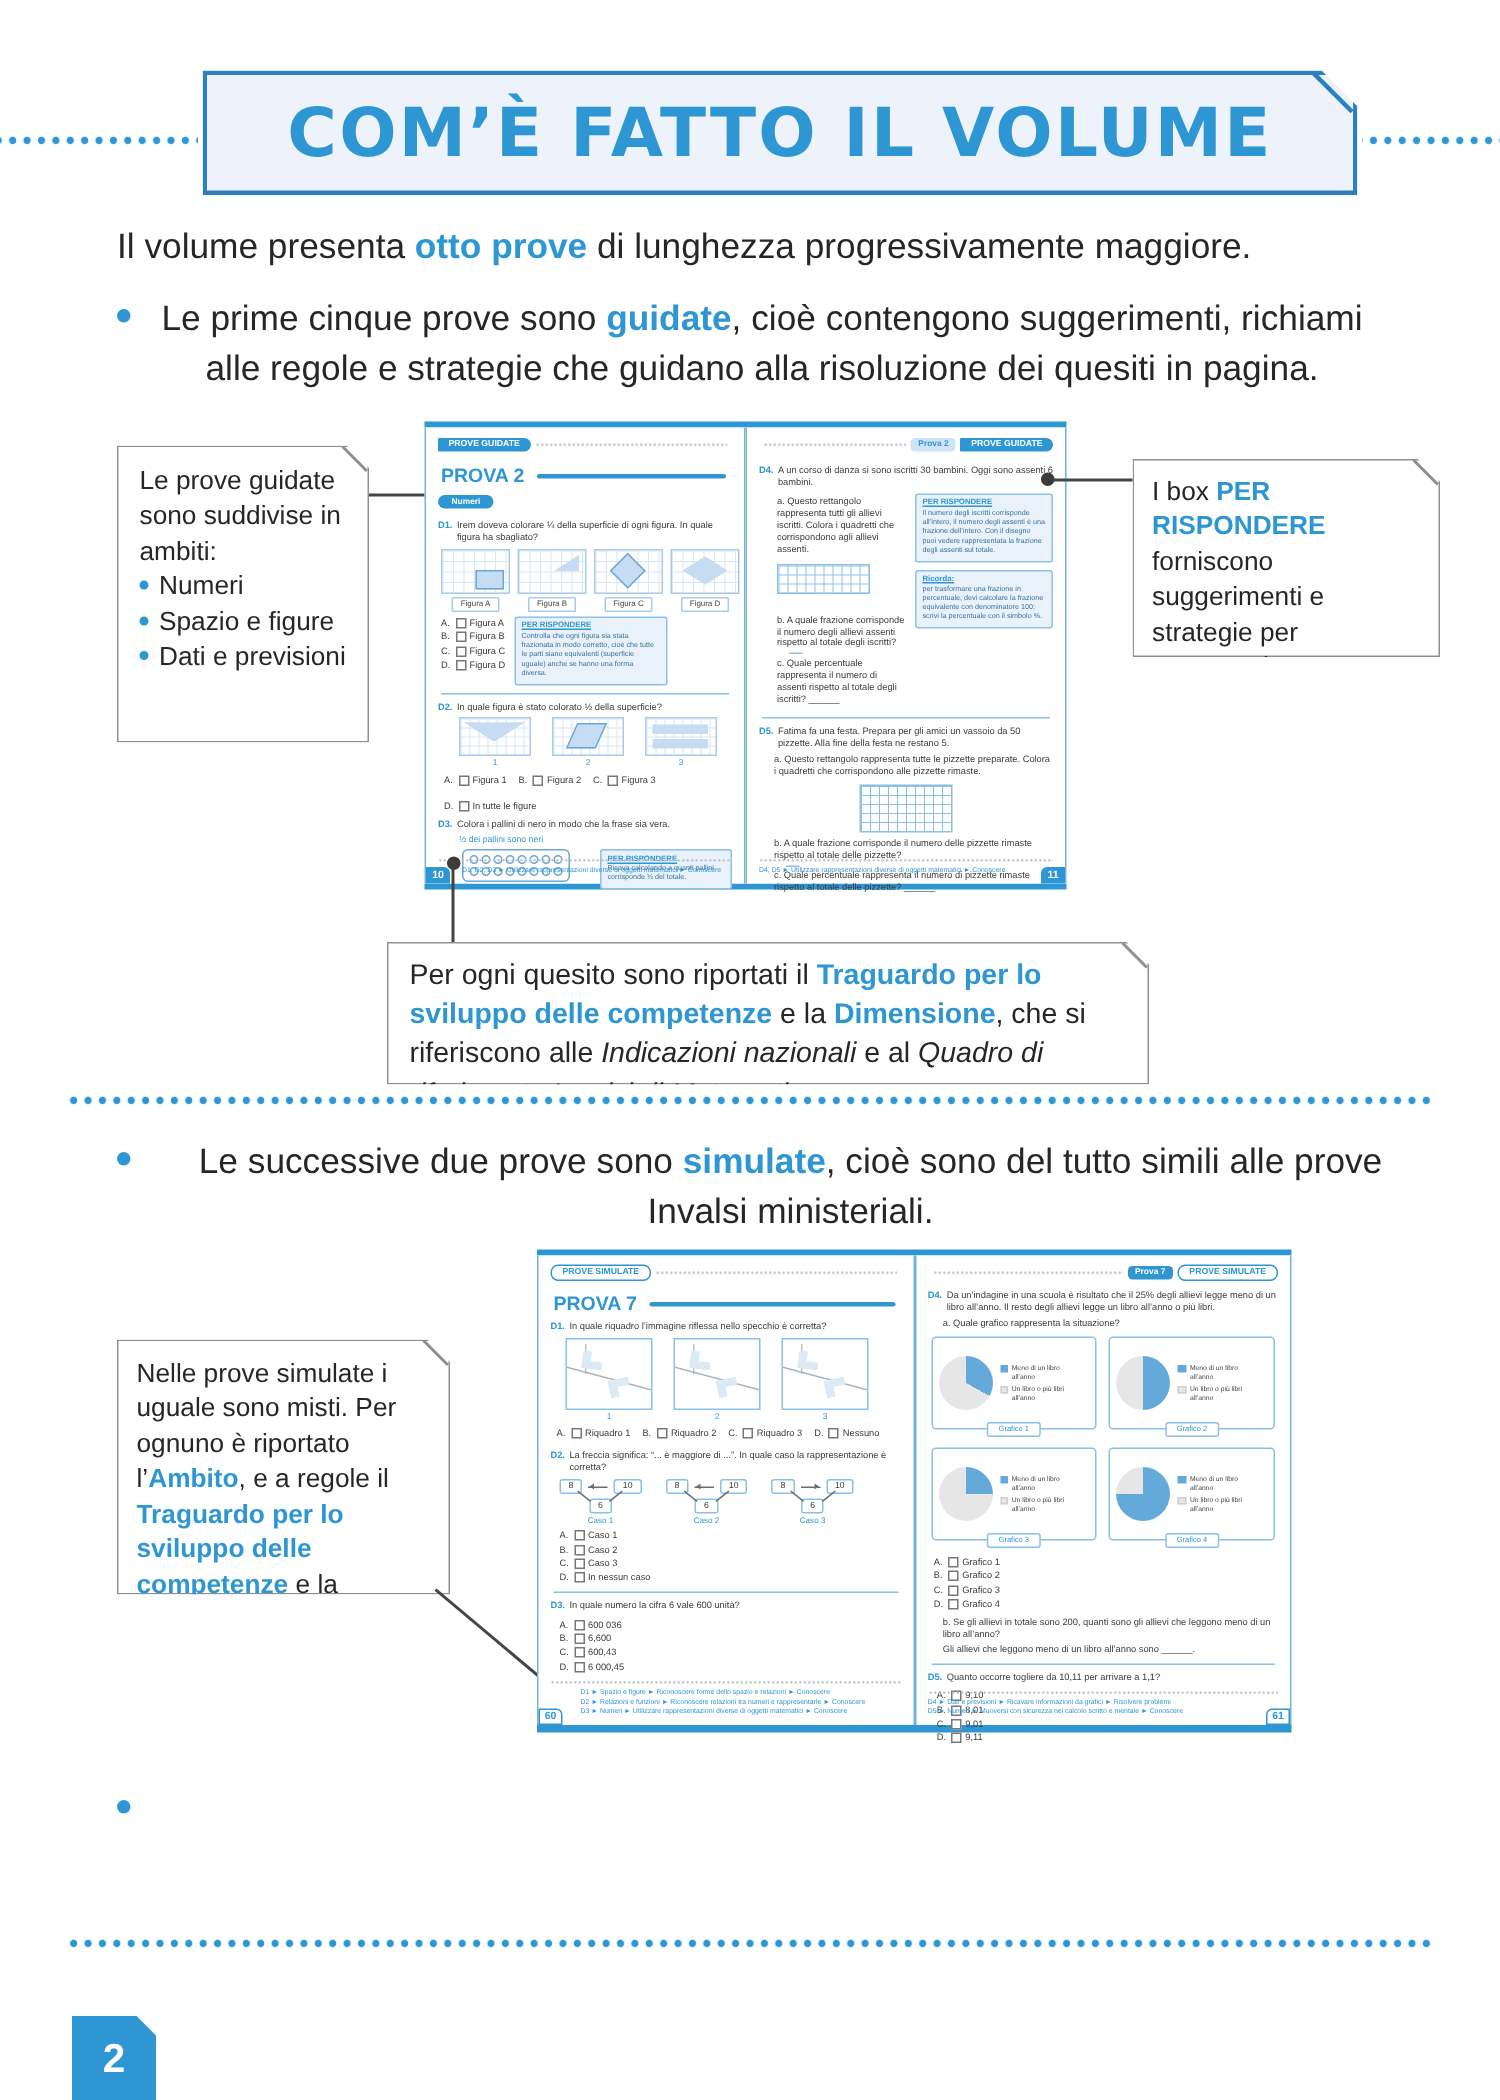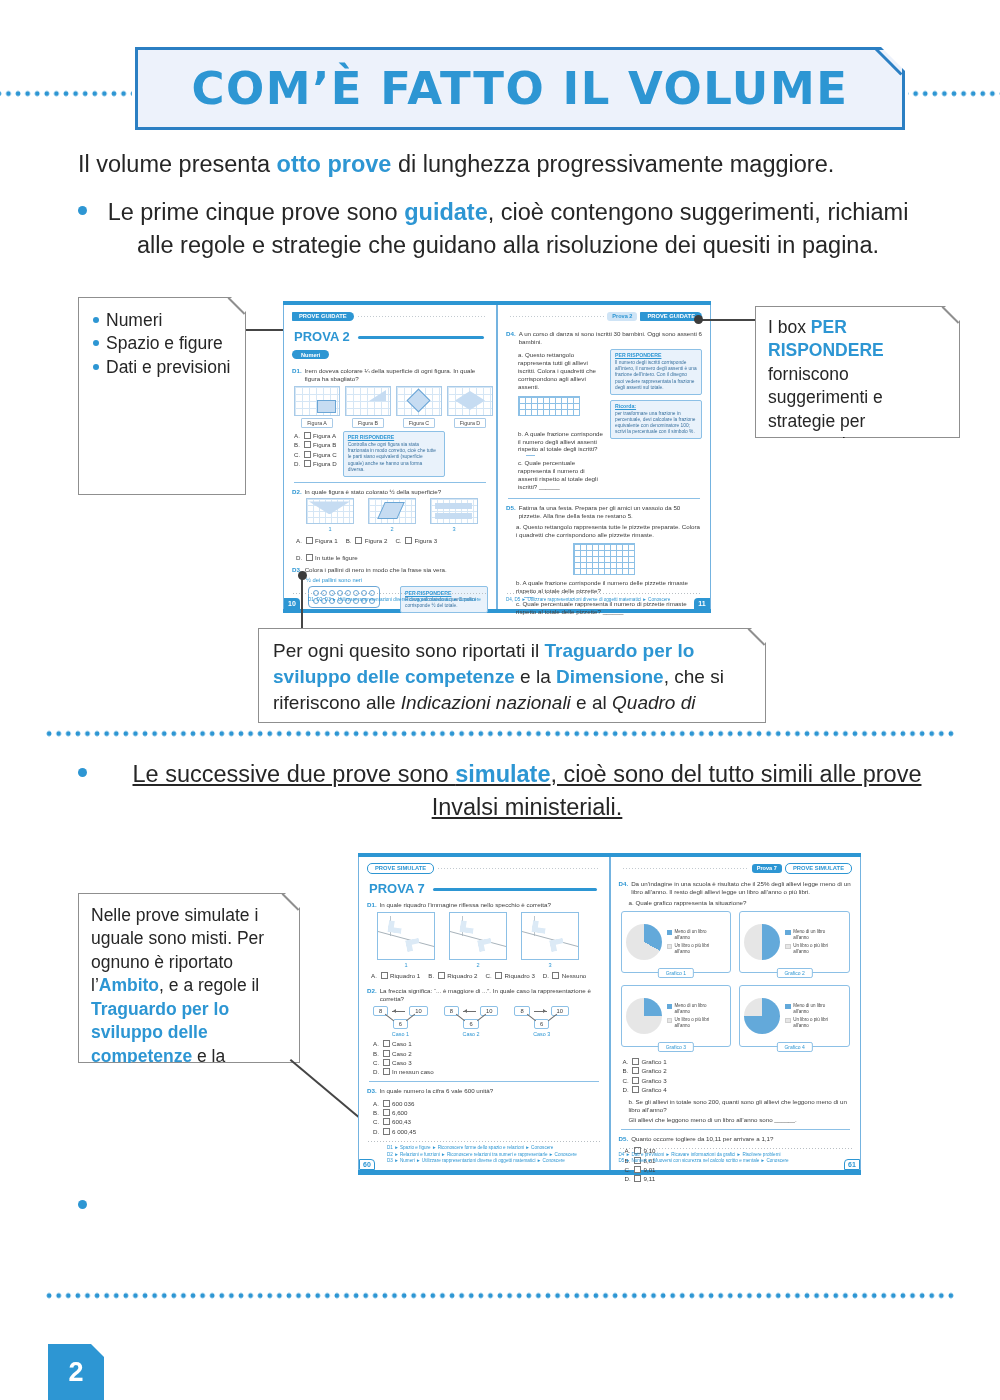--- a/index.html
+++ b/index.html
@@ -34,21 +34,21 @@
     background:#8f8f8f;transform-origin:left top;transform:rotate(45deg);}
   .co-text{font-size:17.5px;line-height:1.34;}
   .mini-bullet{display:flex;}
   .mbdot{width:6px;height:6px;border-radius:50%;background:#2d96d3;margin:8px 7px 0 0;flex:none;}
 
   
   .conn{position:absolute;background:#454545;}
   .cdot{position:absolute;width:9px;height:9px;border-radius:50%;background:#3c3c3c;}
 
   
-  .spread{position:absolute;margin-top:20px;}
+  .spread{position:absolute;}
   .sp-bar{height:4px;background:#2d96d3;}
   .sp-pages{display:flex;}
   .sp-page{width:50%;background:#fff;border:1px solid #74b3e0;border-top:none;border-bottom:none;
     box-sizing:border-box;position:relative;padding:5px 8px 0 8px;font-size:6.2px;color:#3b3b3b;}
   .p304{height:304px;} .p313{height:313px;}
   .mph{display:flex;align-items:center;height:12px;}
   .mini-tab{background:#2d96d3;color:#fff;font-size:5.8px;font-weight:bold;padding:1.5px 7px;
     border-radius:1px 6px 6px 1px;white-space:nowrap;}
   .mini-tab.outline{background:#fff;color:#2d96d3;border:0.9px solid #2d96d3;border-radius:5px;}
   .prova-pill-light{background:#cfe4f6;color:#2d96d3;font-size:5.6px;font-weight:bold;padding:1.5px 5px;border-radius:3px;margin-right:3px;white-space:nowrap;}
@@ -172,20 +172,21 @@
 <div class="abs para" style="left:78px;top:148px;width:880px;">
   <span>Il volume presenta </span><span class="hl">otto prove</span><span> di lunghezza progressivamente maggiore.</span>
 </div>
 <div class="abs bullet" style="left:78px;top:196px;width:842px;">
   <span class="bdot"></span>
   <div class="para"><span>Le prime cinque prove sono </span><span class="hl">guidate</span><span>, cioè contengono suggerimenti, richiami alle regole e strategie che guidano alla risoluzione dei quesiti in pagina.</span></div>
 </div>
 
 <div class="callout" style="left:78px;top:297px;width:168px;height:198px;padding:11px 8px 0 14px;">
   <div class="diag"></div>
+  <div class="co-text">Le prove guidate sono suddivise in ambiti:</div>
   <div>
 
       <div class="mini-bullet">
         <span class="mbdot"></span>
         <span class="co-text">Numeri</span>
       </div>
 
       <div class="mini-bullet">
         <span class="mbdot"></span>
         <span class="co-text">Spazio e figure</span>
@@ -432,21 +433,21 @@
 <div class="conn" style="left:301px;top:577px;width:2.2px;height:52px;"></div>
 <div class="cdot" style="left:298px;top:571px;"></div>
 <div class="callout" style="left:258px;top:628px;width:508px;height:95px;padding:9px 14px;">
   <div class="diag"></div>
   <div class="co-text" style="font-size:19px;line-height:1.38;">
     <span>Per ogni quesito sono riportati il </span><span class="hl">Traguardo per lo sviluppo delle competenze</span><span> e la </span><span class="hl">Dimensione</span><span>, che si riferiscono alle </span><span class="it">Indicazioni nazionali</span><span> e al </span><span class="it">Quadro di riferimento Invalsi di Matematica</span><span>.</span>
   </div>
 </div>
 
 <div class="abs dots" style="left:45px;top:728px;width:910px;"></div>
-<div class="abs bullet" style="left:78px;top:758px;width:880px;text-decoration:underline;">
+<div class="abs bullet" style="left:78px;top:758px;width:880px;">
   <span class="bdot"></span>
   <div class="para"><span>Le successive due prove sono </span><span class="hl">simulate</span><span>, cioè sono del tutto simili alle prove Invalsi ministeriali.</span></div>
 </div>
 
 <div class="callout" style="left:78px;top:893px;width:222px;height:170px;padding:10px 12px;">
   <div class="diag"></div>
   <div class="co-text">
     <span>Nelle prove simulate i uguale sono misti. Per ognuno è riportato l’</span><span class="hl">Ambito</span><span>, e a regole il </span><span class="hl">Traguardo per lo sviluppo delle competenze</span><span> e la </span><span class="hl">Dimensione</span><span>.</span>
   </div>
 </div>

